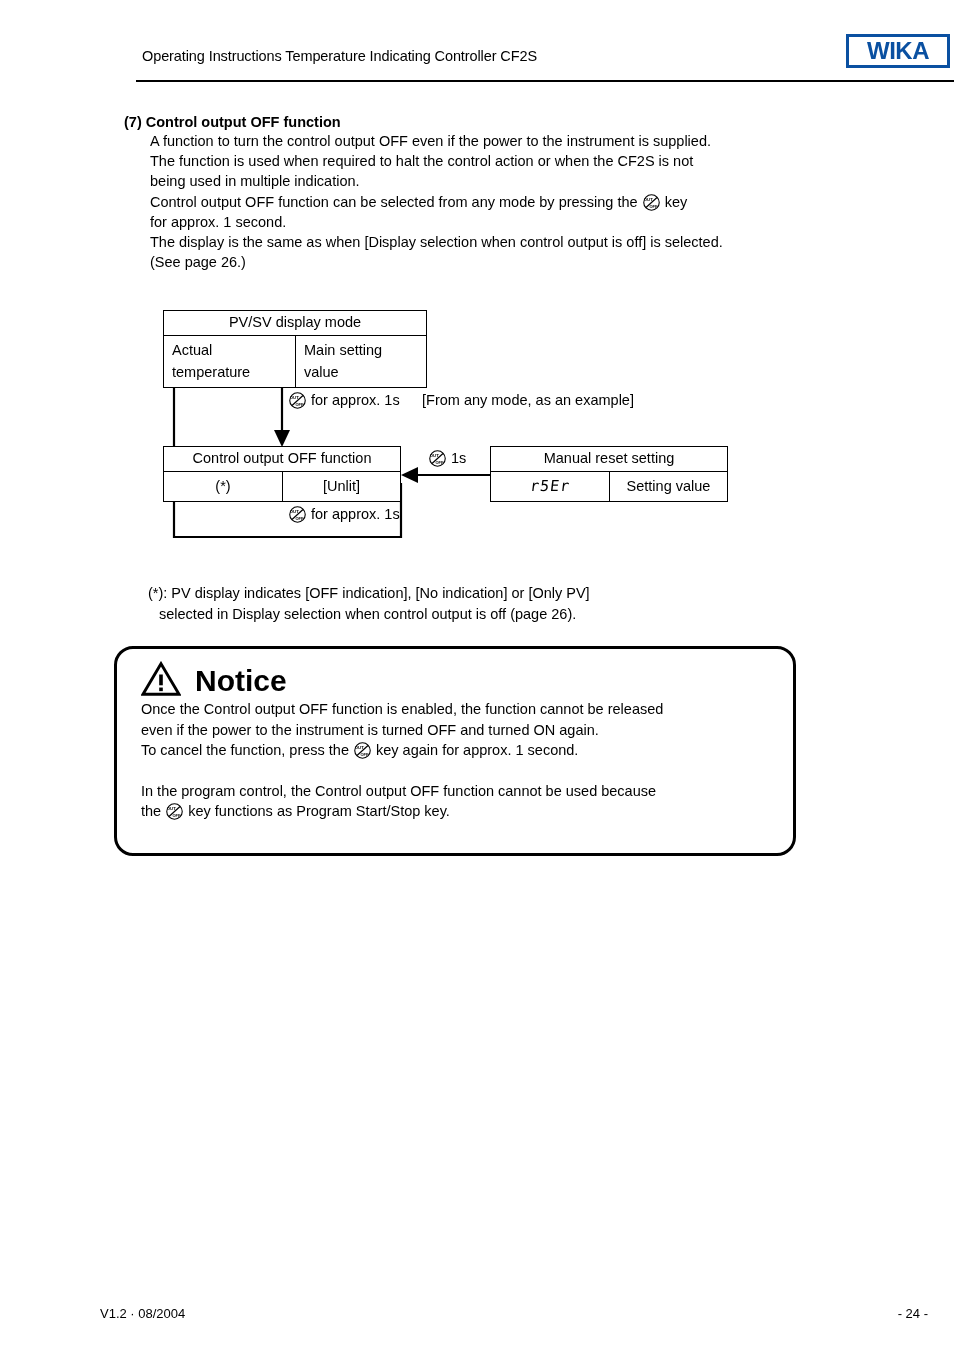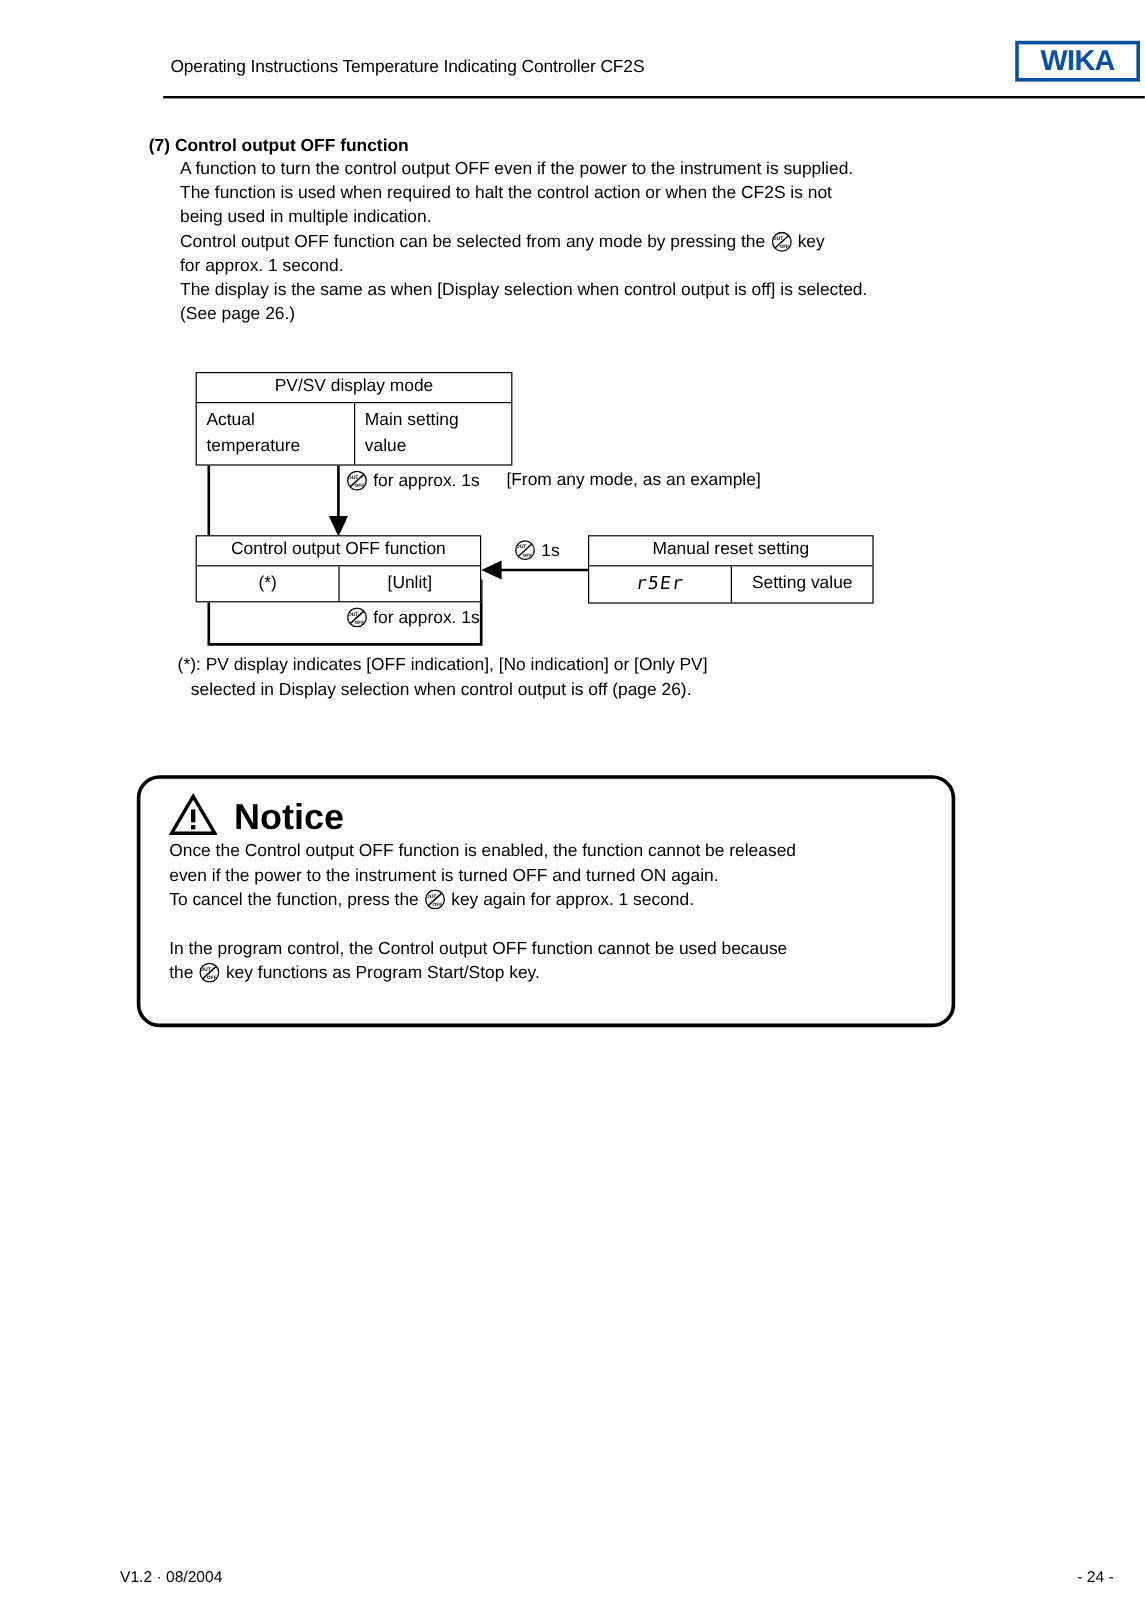--- a/index.html
+++ b/index.html
@@ -172,21 +172,21 @@
   }
   #lbl-1 { left: 164px; top: 92px; }
   #lbl-2 { left: 304px; top: 150px; }
   #lbl-3 { left: 164px; top: 206px; }
   #lbl-bracket { left: 298px; top: 92px; }
 
   
   .footnote {
     position: absolute;
     left: 148px;
-    top: 544px;
+    top: 583px;
     font-size: 14.5px;
     line-height: 20.5px;
   }
   .footnote p { margin: 0; white-space: nowrap; }
   .footnote .indent { margin-left: 11px; }
 
   
   .notice {
     position: absolute;
     left: 114px;

